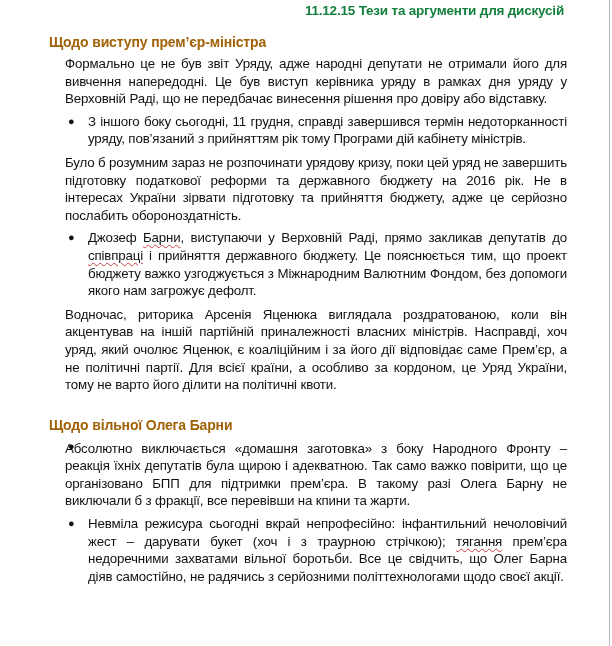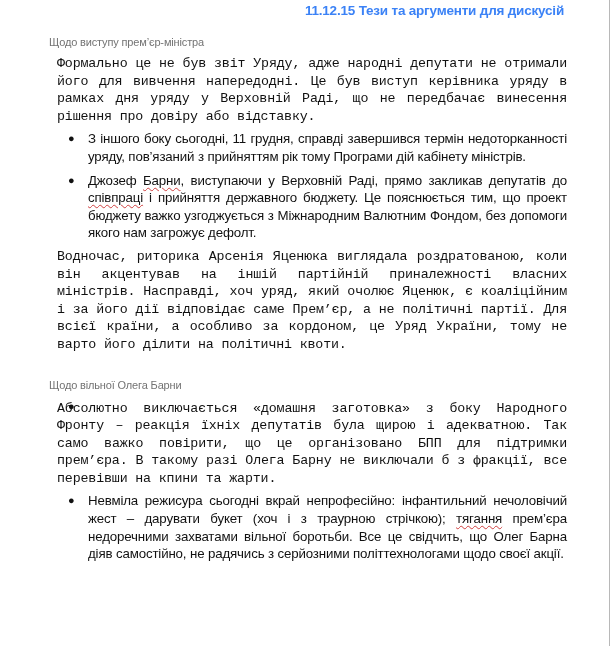--- a/index.html
+++ b/index.html
@@ -6,30 +6,30 @@
   body {
     width: 612px; height: 646px; overflow: hidden; background: #ffffff;
     font-family: "Liberation Sans", sans-serif; color: #111;
     position: relative;
   }
   .edge {
     position: absolute; top: 0; right: 2px; width: 1px; height: 646px; background: #b8b8b8;
   }
   .page-header {
     position: absolute; top: 3px; right: 48px;
-    font-size: 13.5px; font-weight: bold; color: #3b82f6; letter-spacing: -0.2px; margin-left: 15px;
+    font-size: 13.5px; font-weight: bold; color: #15803d; letter-spacing: -0.2px; margin-left: 15px;
   }
   .content {
     position: absolute; left: 49px; top: 33px; width: 518px;
     font-size: 13.3px; line-height: 17.6px; letter-spacing: -0.15px;
   }
   h2 {
-    font-size: 11px; font-weight: normal; margin: 0 0 4px 0; line-height: 18px; color: #737373;
+    font-size: 14px; font-weight: bold; margin: 0 0 4px 0; line-height: 18px; color: #a16207;
   }
-  p { margin: 0 0 5px 8px; text-align: justify; font-family: Liberation Mono, monospace; }
+  p { margin: 0 0 5px 16px; text-align: justify; }
   ul { margin: 0 0 6px 0; padding: 0; list-style: none; }
   li {
     position: relative; padding-left: 39px; text-align: justify; margin: 0;
   }
   li .bullet {
     position: absolute; left: 19px; top: 0; font-size: 11px;
   }
   .section { margin-bottom: 22px; }
   .sp { text-decoration: underline wavy #d04040; text-decoration-thickness: 1px; text-underline-offset: 2px; }
 </style>
@@ -41,20 +41,21 @@
 <div class="page-header">11.12.15 Тези та аргументи для дискусій</div>
 
 <div class="content">
 
   <div class="section">
     <h2>Щодо виступу прем’єр-міністра</h2>
     <p>Формально це не був звіт Уряду, адже народні депутати не отримали його для вивчення напередодні. Це був виступ керівника уряду в рамках дня уряду у Верховній Раді, що не передбачає винесення рішення про довіру або відставку.</p>
     <ul>
       <li><span class="bullet">●</span><span>З іншого боку сьогодні, 11 грудня, справді завершився термін недоторканності уряду, пов’язаний з прийняттям рік тому Програми дій кабінету міністрів.</span></li>
     </ul>
+    <p>Було б розумним зараз не розпочинати урядову кризу, поки цей уряд не завершить підготовку податкової реформи та державного бюджету на 2016 рік. Не в інтересах України зірвати підготовку та прийняття бюджету, адже це серйозно послабить обороноздатність.</p>
     <ul>
       <li><span class="bullet">●</span><span>Джозеф </span><span class="sp">Барни</span><span>, виступаючи у Верховній Раді, прямо закликав депутатів до </span><span class="sp">співпраці</span><span> і прийняття державного бюджету. Це пояснюється тим, що проект бюджету важко узгоджується з Міжнародним Валютним Фондом, без допомоги якого нам загрожує дефолт.</span></li>
     </ul>
     <p>Водночас, риторика Арсенія Яценюка виглядала роздратованою, коли він акцентував на іншій партійній приналежності власних міністрів. Насправді, хоч уряд, який очолює Яценюк, є коаліційним і за його дії відповідає саме Прем’єр, а не політичні партії. Для всієї країни, а особливо за кордоном, це Уряд України, тому не варто його ділити на політичні квоти.</p>
   </div>
 
   <div class="section">
     <h2>Щодо вільної Олега Барни</h2>
     <ul>
       <li><span class="bullet">●</span></li>

